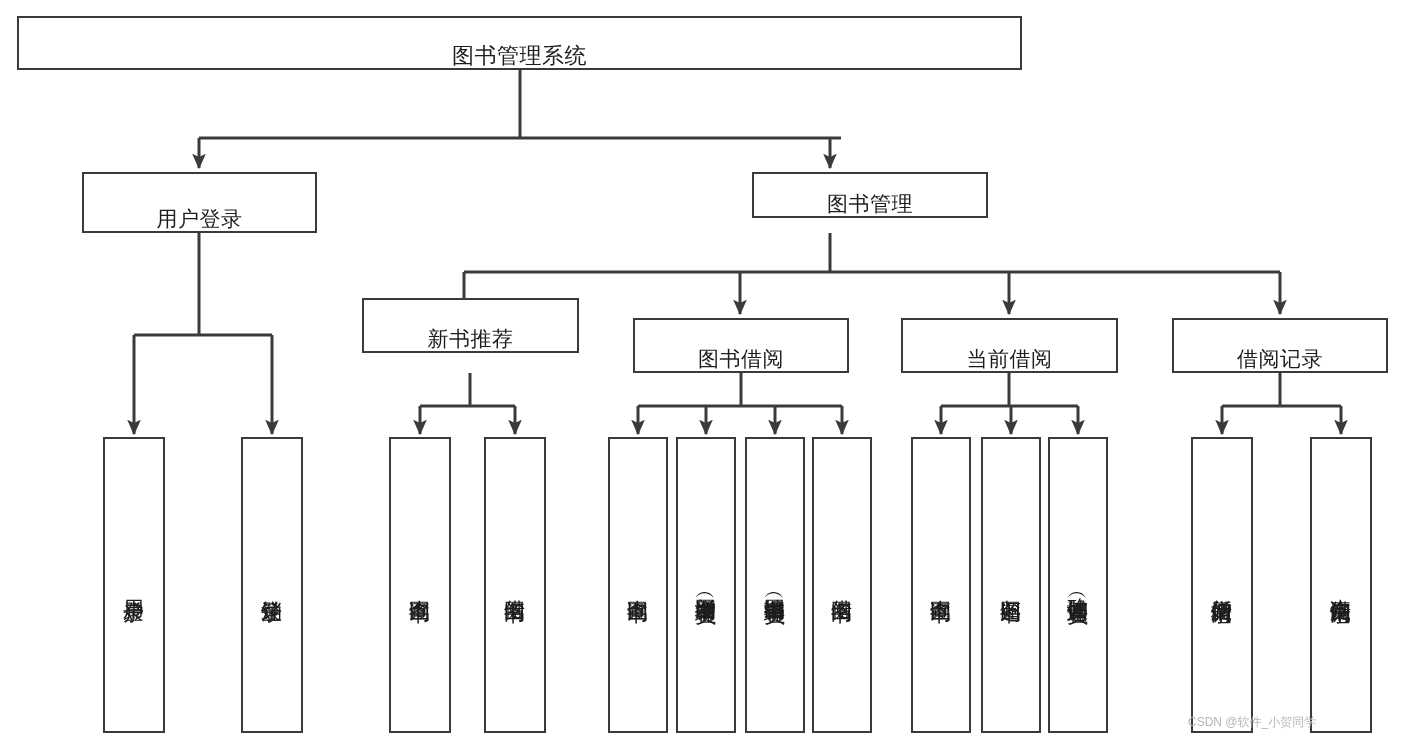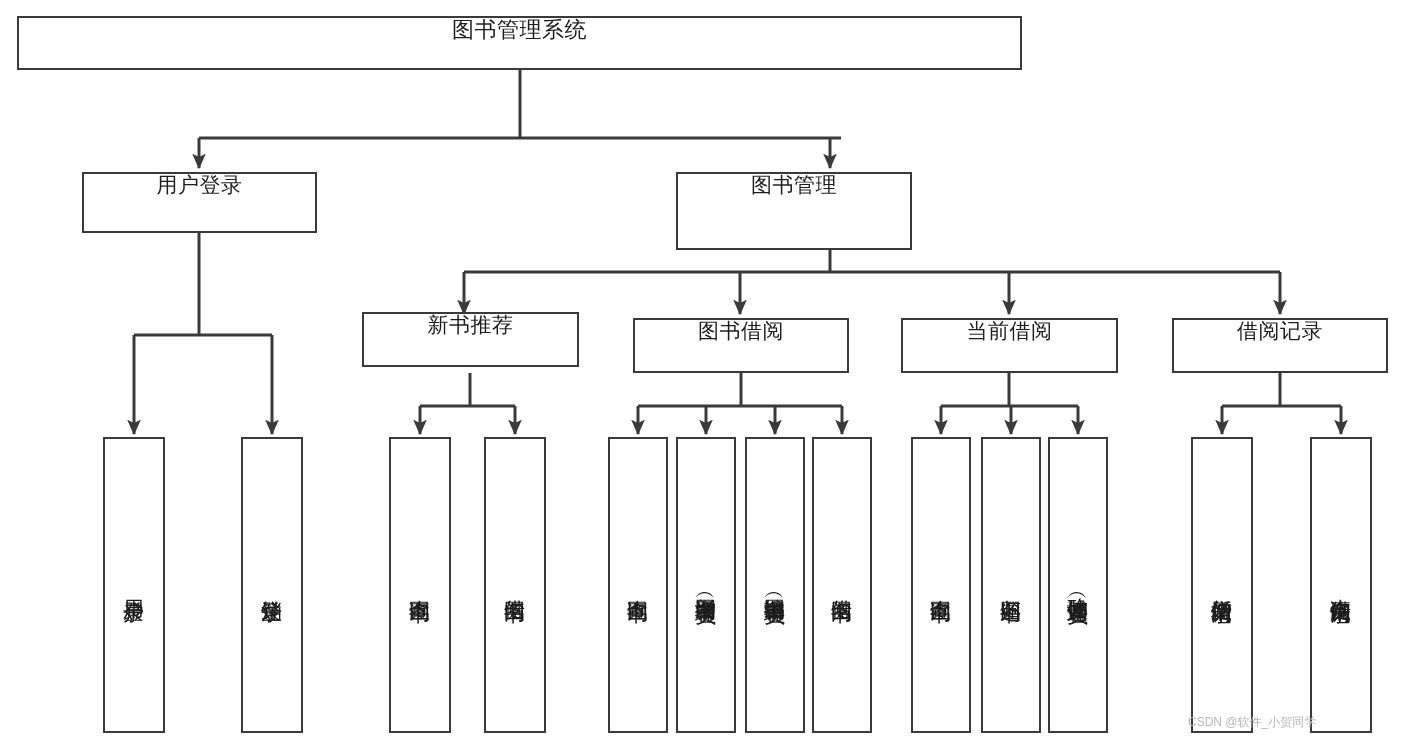--- a/index.html
+++ b/index.html
@@ -24,21 +24,21 @@
     width: 1405px;
     height: 747px;
     pointer-events: none;
   }
   .node {
     position: absolute;
     box-sizing: border-box;
     background: #ffffff;
     border: 2.5px solid #3a3a3a;
     display: flex;
-    align-items: flex-start;
+    align-items: flex-end;
     justify-content: center;
     color: #1d1d1d;
     z-index: 2;
   }
   .node-label {
     display: block;
     text-align: center;
     line-height: 1.08;
     letter-spacing: 0.5px;
   }
@@ -130,25 +130,25 @@
     </g>
   </svg>
 
   <div class="node horiz root" style="left:17px; top:16px; width:1005px; height:54px;">
     <span class="node-label">图书管理系统</span>
   </div>
 
   <div class="node horiz" style="left:82px; top:172px; width:235px; height:61px;">
     <span class="node-label">用户登录</span>
   </div>
-  <div class="node horiz" style="left:676px; top:172px; width:236px; height:78px;">
+  <div class="node horiz" style="left:752px; top:172px; width:236px; height:46px;">
     <span class="node-label">图书管理</span>
   </div>
 
-  <div class="node horiz" style="left:362px; top:312px; width:217px; height:55px;">
+  <div class="node horiz" style="left:362px; top:298px; width:217px; height:55px;">
     <span class="node-label">新书推荐</span>
   </div>
   <div class="node horiz" style="left:901px; top:318px; width:217px; height:55px;">
     <span class="node-label">当前借阅</span>
   </div>
   <div class="node horiz" style="left:633px; top:318px; width:216px; height:55px;">
     <span class="node-label">图书借阅</span>
   </div>
   <div class="node horiz" style="left:1172px; top:318px; width:216px; height:55px;">
     <span class="node-label">借阅记录</span>

